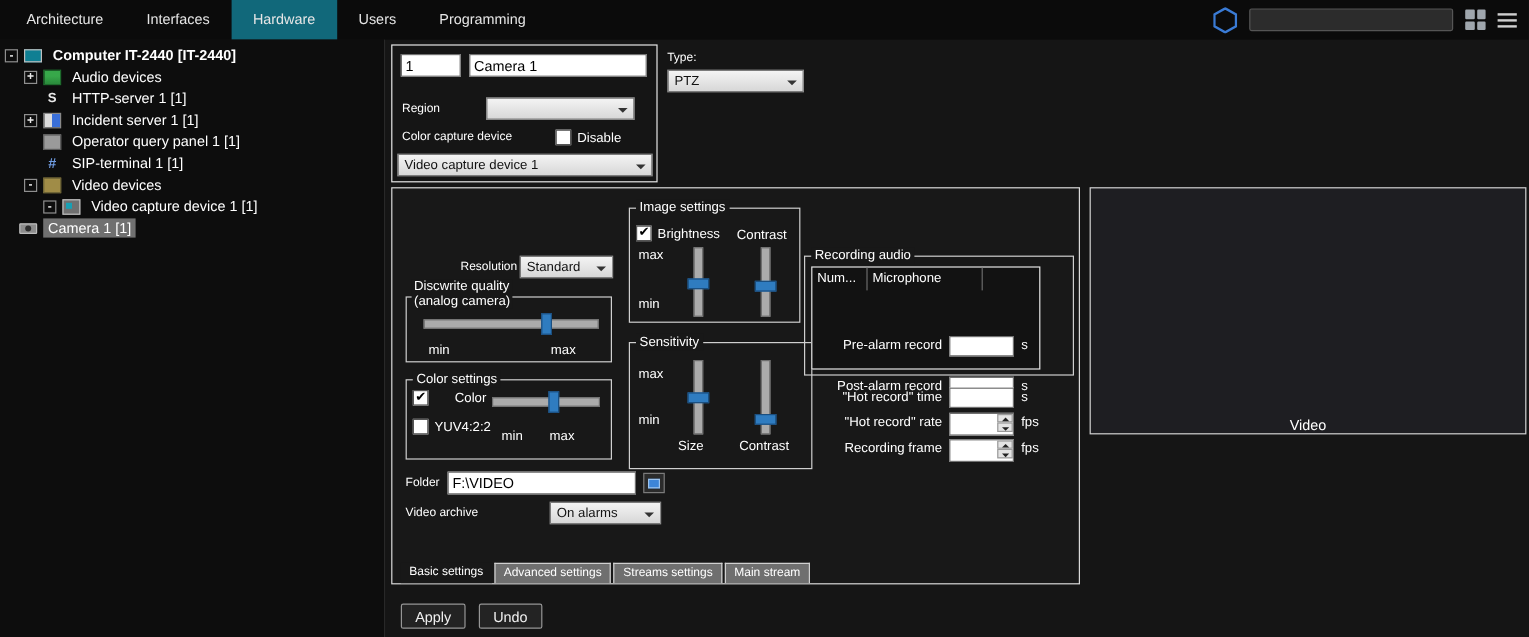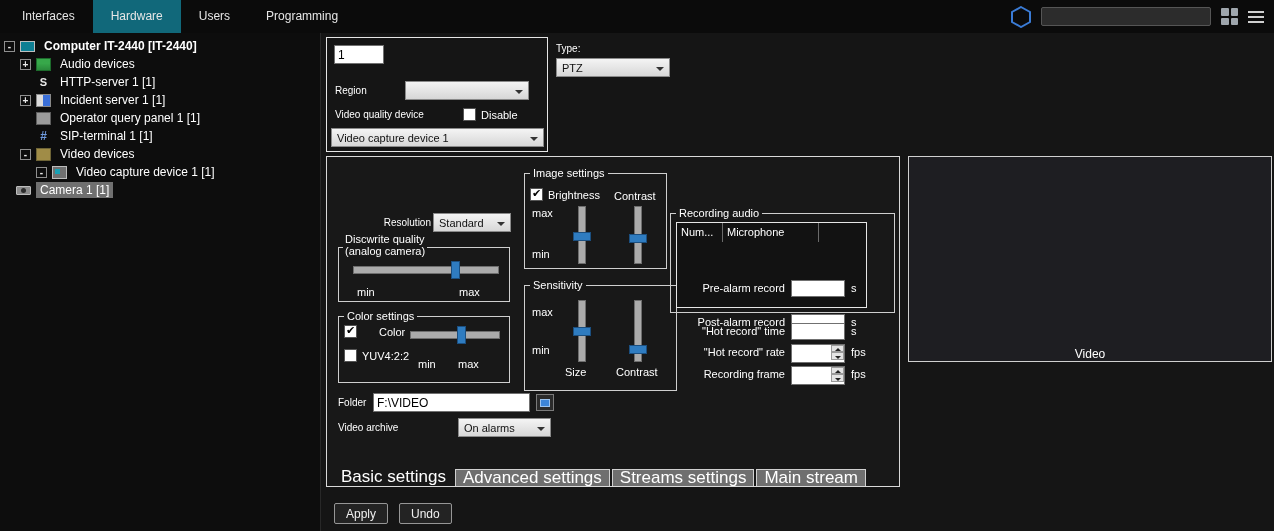--- a/index.html
+++ b/index.html
@@ -141,37 +141,38 @@
   #rec-0 { top:122px; } #rec-1 { top:156px; } #rec-2 { top:165px; } #rec-3 { top:186px; } #rec-4 { top:208px; }
 
   #folder-label { left:11px; top:240px; }
   #folder-input { position:absolute; left:46px; top:236px; width:157px; }
   #folder-btn { position:absolute; left:209px; top:237px; width:18px; height:17px; background:#2b2b2b; border:1px solid #7b7b7b; display:flex; align-items:center; justify-content:center; cursor:default; }
   #folder-btn .fglyph { width:10px; height:8px; background:#3d85d8; border:1px solid #9cc3ee; }
   #varchive-label { left:11px; top:265px; }
   #varchive-dd { position:absolute; left:131px; top:261px; width:93px; }
 
   #tabs { position:absolute; left:7px; bottom:0; display:flex; align-items:flex-end; }
-  .tab { height:17px; line-height:16px; padding:0 7px; font-size:17px; color:#fff; white-space:nowrap; cursor:default; }
+  .tab { height:17px; line-height:16px; padding:0 7px; font-size:10px; color:#fff; white-space:nowrap; cursor:default; }
   .tab.active { background:#181818; }
   .tab.inactive { background:#6f6f6f; border:1px solid #d0d0d0; border-bottom:none; margin-left:2px; }
 
   
   #video-panel { position:absolute; left:908px; top:156px; width:364px; height:206px; border:1px solid #d0d0d0; background:#1e1e22; display:flex; align-items:flex-end; justify-content:center; }
 
   
   .btn { position:absolute; top:503px; height:21px; background:#232323; border:1px solid #969696; color:#f0f0f0; font-size:12px; font-family:inherit; border-radius:2px; padding:0 11px; cursor:default; }
   #apply-btn { left:334px; }
   #undo-btn { left:399px; }
 </style>
 </head>
 <body>
 
 <header id="topbar">
   <nav id="menu">
+    <div class="menu-item">Architecture</div>
     <div class="menu-item">Interfaces</div>
     <div class="menu-item active">Hardware</div>
     <div class="menu-item">Users</div>
     <div class="menu-item">Programming</div>
   </nav>
   <div id="topbar-right">
     <svg width="20" height="22" viewBox="0 0 20 22">
       <polygon points="10,1 19,6 19,16 10,21 1,16 1,6" fill="none" stroke="#3a7bd5" stroke-width="2"></polygon>
     </svg>
     <input id="topbar-search" value="" style="">
@@ -232,25 +233,26 @@
   </div>
   <div class="tree-row lvl3 selected">
     <span class="exp-space"></span>
     <span class="ticon icon-camera"></span>
     <span class="tlabel">Camera 1 [1]</span>
   </div>
 </aside>
 
 <div id="idbox">
   <input id="id-input" class="txt-input" value="1" style="">
+  <input id="name-input" class="txt-input" value="Camera 1" style="">
   <span id="region-label" class="lbl">Region</span>
   <div id="region-dd" class="dropdown">
     <span></span>
   </div>
-  <span id="capture-label" class="lbl">Video quality device</span>
+  <span id="capture-label" class="lbl">Color capture device</span>
   <div id="disable-row" class="cb-row">
     <span class="checkbox"></span>
     <span>Disable</span>
   </div>
   <div id="capture-dd" class="dropdown">
     <span>Video capture device 1</span>
   </div>
 </div>
 
 <span id="type-label" class="lbl">Type:</span>

